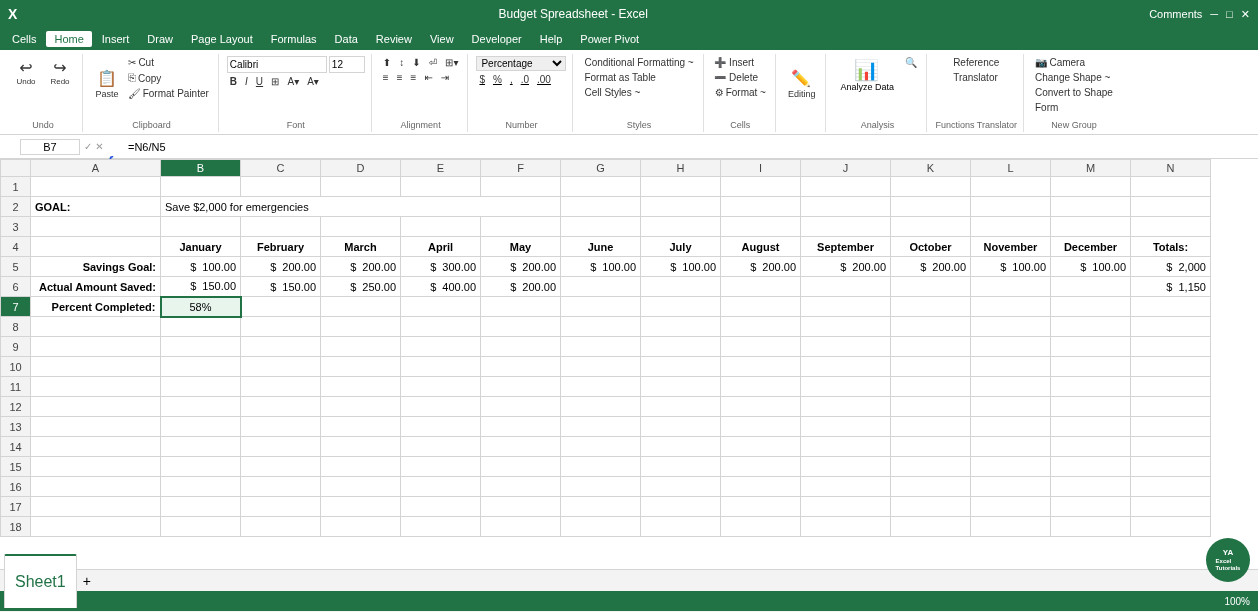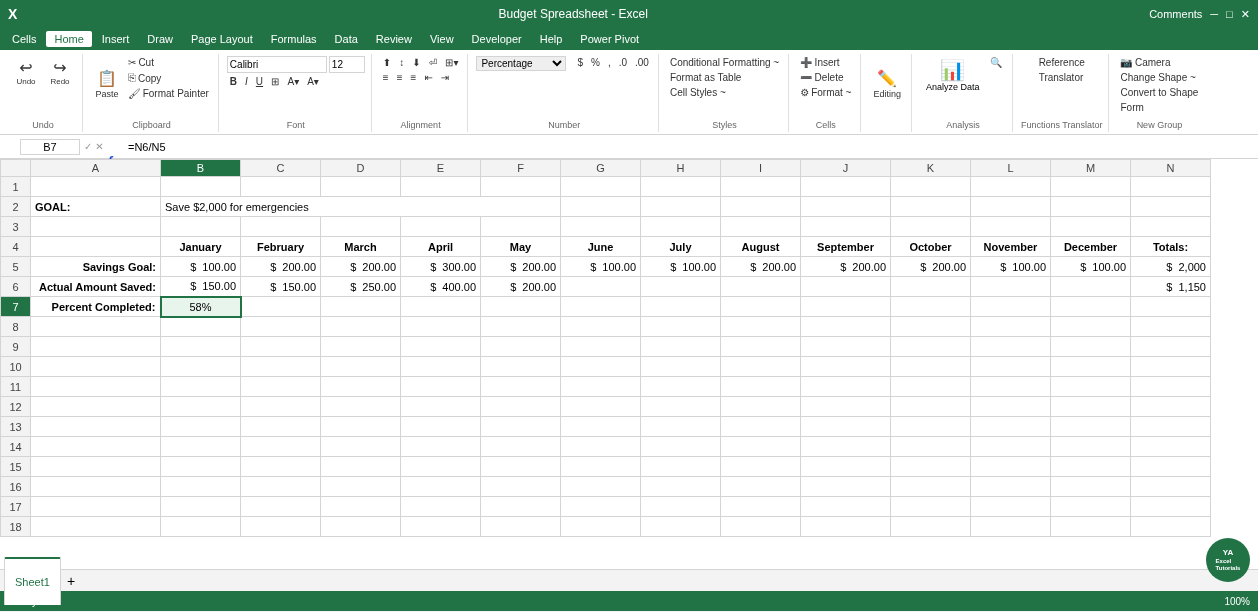--- a/index.html
+++ b/index.html
@@ -205,21 +205,21 @@
       border-top: 1px solid #d4d4d4;
       height: 22px;
       padding: 0 4px;
       gap: 2px;
     }
     .sheet-tab {
       padding: 17px 10px;
       border: 1px solid #d4d4d4;
       border-bottom: none;
       background: white;
-      font-size: 11px;
+      font-size: 16px;
       cursor: pointer;
       border-radius: 2px 2px 0 0;
     }
     .sheet-tab.active {
       background: white;
       border-top: 2px solid #217346;
       color: #217346;
     }
 
     .status-bar {
@@ -363,21 +363,21 @@
           <div class="ribbon-small-btn">≡</div>
           <div class="ribbon-small-btn">≡</div>
           <div class="ribbon-small-btn">⇤</div>
           <div class="ribbon-small-btn">⇥</div>
         </div>
       </div>
       <div class="ribbon-group-label">Alignment</div>
     </div>
 
     <div class="ribbon-group">
-      <div class="ribbon-group-content" style="flex-direction:row;gap:8px;">
+      <div class="ribbon-group-content" style="flex-direction:column;gap:2px;text-decoration:underline;">
         <div>
           <select style="font-size:10px;border:1px solid #d4d4d4;width:90px;">
             <option>Percentage</option>
           </select>
         </div>
         <div style="display:flex;gap:2px;">
           <div class="ribbon-small-btn">$</div>
           <div class="ribbon-small-btn">%</div>
           <div class="ribbon-small-btn">,</div>
           <div class="ribbon-small-btn">.0</div>

